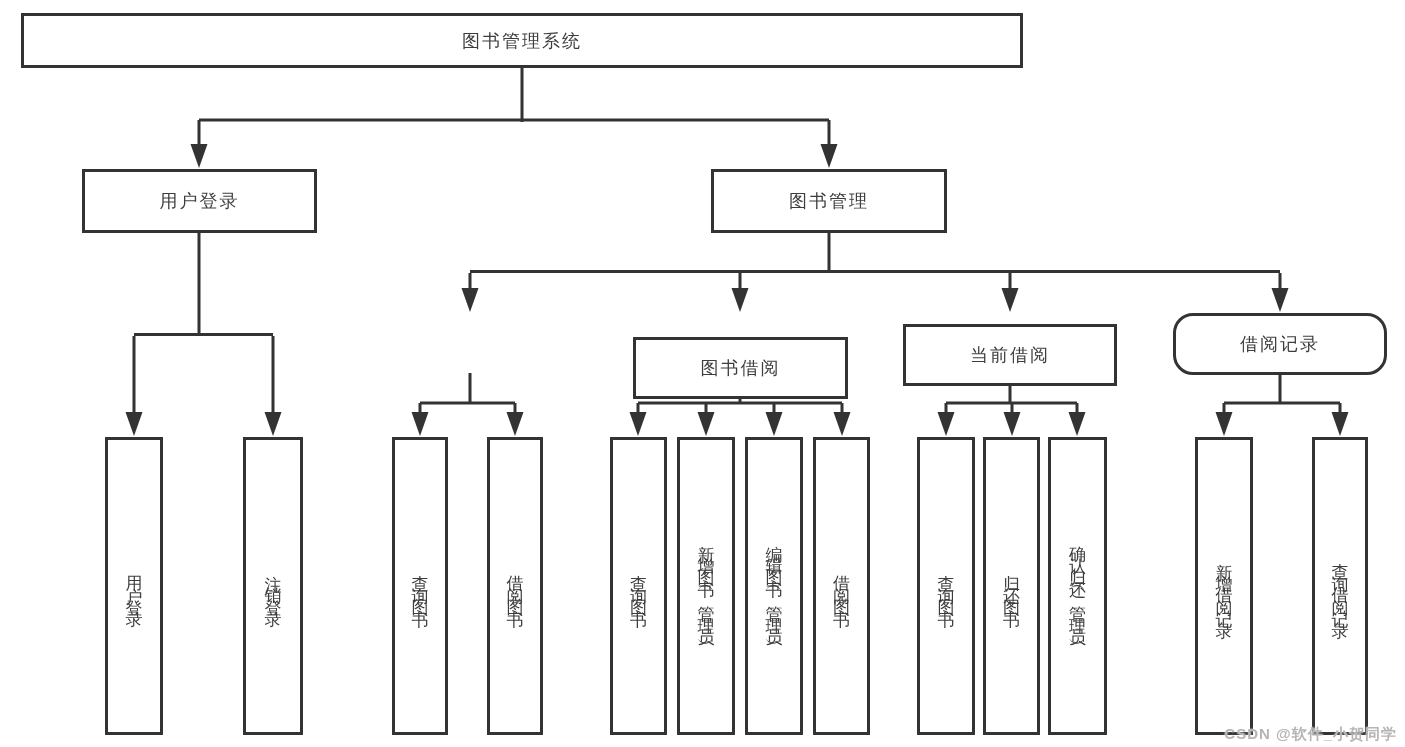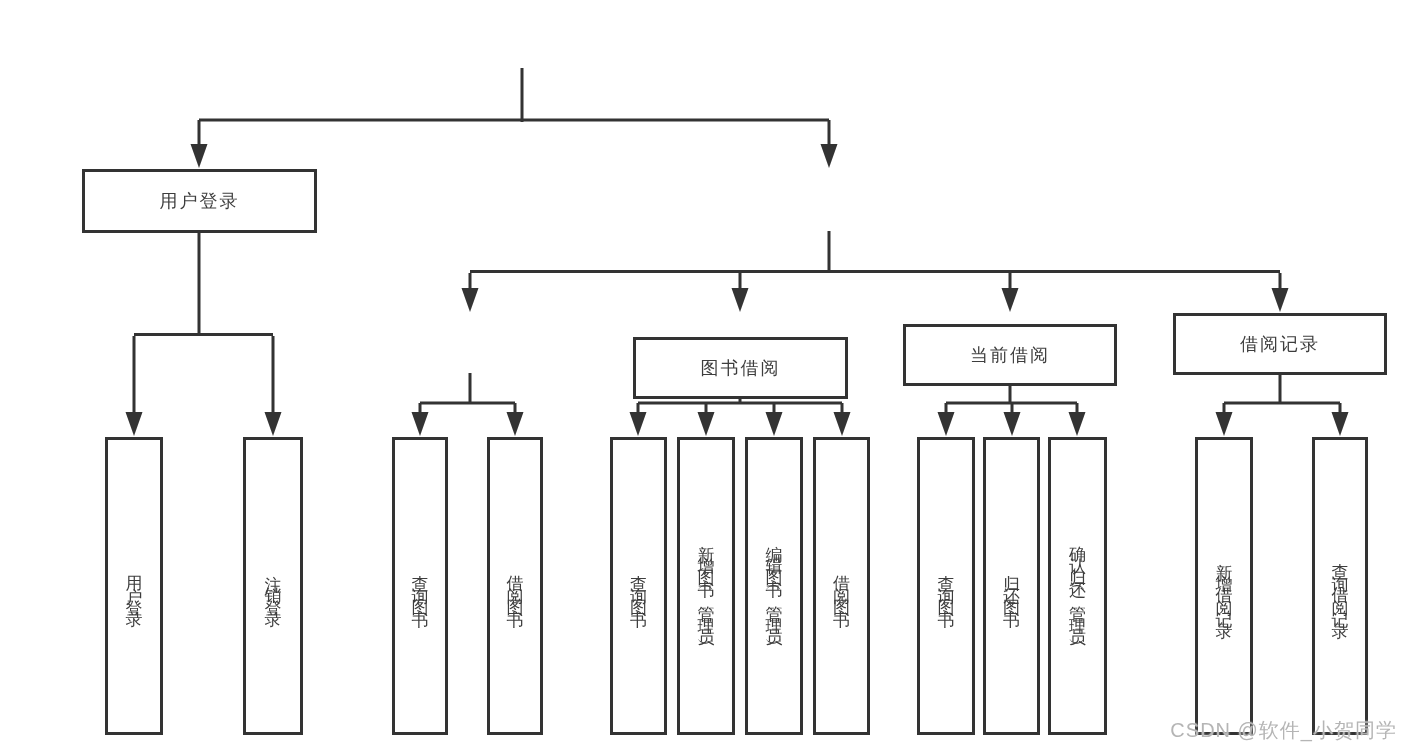--- a/index.html
+++ b/index.html
@@ -48,25 +48,26 @@
     text-orientation: mixed;
     font-size: 17px;
     letter-spacing: 12px;
     line-height: 1;
     white-space: nowrap;
   }
   .watermark {
     position: absolute;
     right: 8px;
     bottom: 3px;
-    font-size: 20px;
+    font-size: 15px;
     color: var(--watermark);
     text-shadow: 0 0 2px #ffffff;
     letter-spacing: 1px;
     pointer-events: none;
+    font-weight: bold;
   }
 </style>
 </head>
 <body>
 
 <div class="canvas">
 
   <svg class="connectors" viewBox="0 0 1405 747" xmlns="http://www.w3.org/2000/svg" aria-hidden="true">
     <path fill="none" stroke="var(--line)" stroke-width="3" d="M522,68 V122 M199,120 H829 M199,231 V336 M134,334.5 H273 M829,231 V273
          M470,271.5 H1280 M470,373 V404.5 M420,403 H515 M740,373 V404.5 M638,403 H842
@@ -94,32 +95,38 @@
       <polygon points="765.5,412 782.5,412 774,436"></polygon>
       <polygon points="833.5,412 850.5,412 842,436"></polygon>
       <polygon points="937.5,412 954.5,412 946,436"></polygon>
       <polygon points="1003.5,412 1020.5,412 1012,436"></polygon>
       <polygon points="1068.5,412 1085.5,412 1077,436"></polygon>
       <polygon points="1215.5,412 1232.5,412 1224,436"></polygon>
       <polygon points="1331.5,412 1348.5,412 1340,436"></polygon>
     </g>
   </svg>
 
+  <div class="node hbox" style="left:21px; top:13px; width:1002px; height:55px;">
+    <span class="lbl">图书管理系统</span>
+  </div>
 
   <div class="node hbox" style="left:82px; top:169px; width:235px; height:64px;">
     <span class="lbl">用户登录</span>
+  </div>
+  <div class="node hbox" style="left:711px; top:169px; width:236px; height:64px;">
+    <span class="lbl">图书管理</span>
   </div>
 
   <div class="node hbox" style="left:633px; top:313px; width:215px; height:62px;margin-top:24px;">
     <span class="lbl">图书借阅</span>
   </div>
   <div class="node hbox" style="left:903px; top:324px; width:214px; height:62px;">
     <span class="lbl">当前借阅</span>
   </div>
-  <div class="node hbox" style="left:1173px; top:313px; width:214px; height:62px;">
+  <div class="node hbox" style="left:1173px; top:313px; width:214px; height:62px;border-radius:20px;">
     <span class="lbl">借阅记录</span>
   </div>
 
   <div class="node leaf" style="left:105px; width:58px;">
     <span class="lbl">用户登录</span>
   </div>
   <div class="node leaf" style="left:243px; width:60px;">
     <span class="lbl">注销登录</span>
   </div>
 

